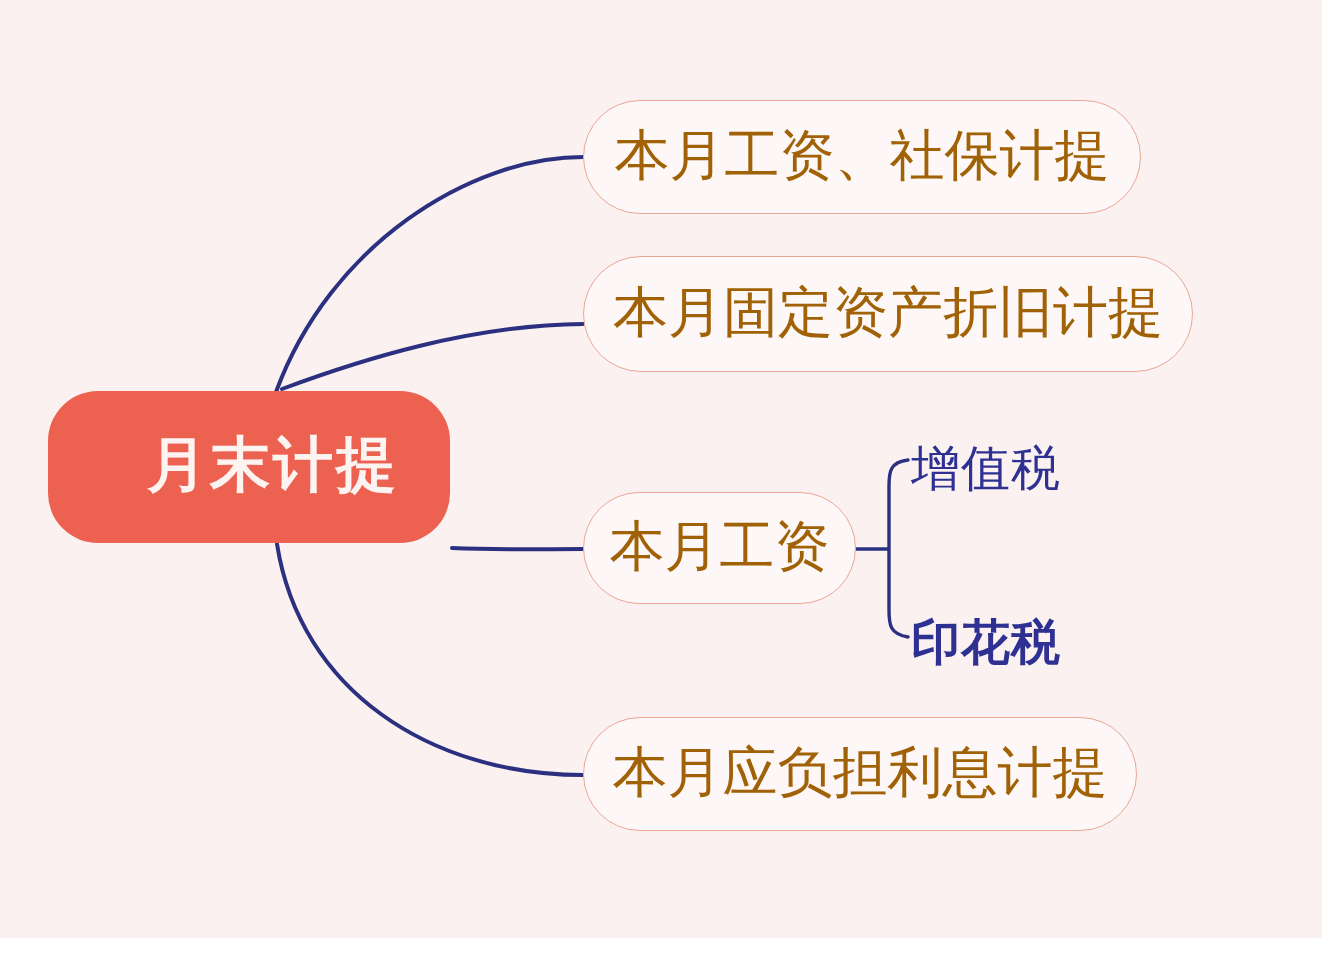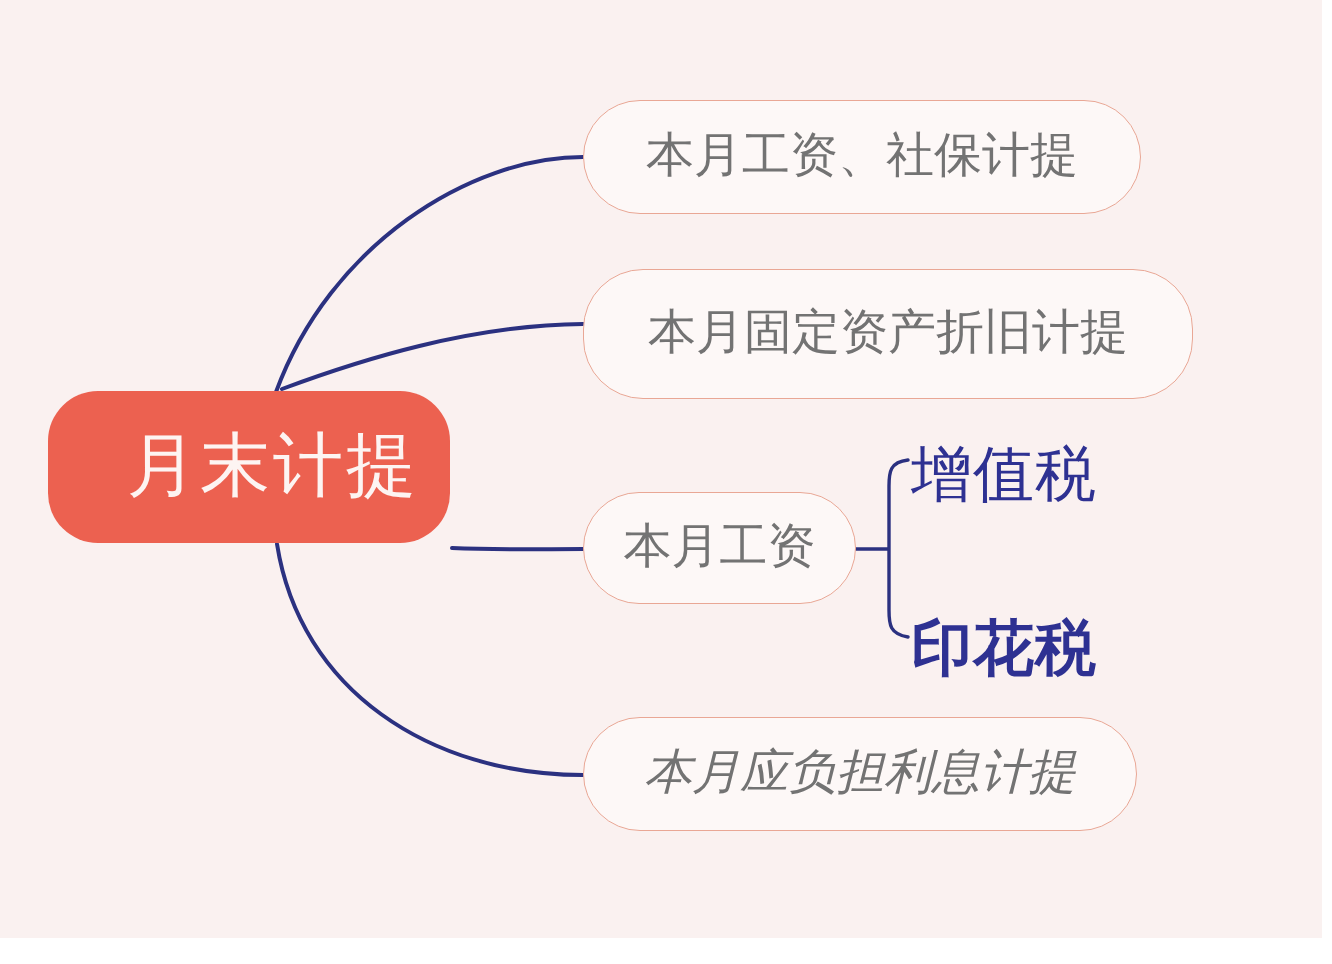--- a/index.html
+++ b/index.html
@@ -52,59 +52,59 @@
     height: 152px;
     border-radius: 50px;
     background: #ec6150;
     display: flex;
     align-items: center;
     justify-content: center;
     box-sizing: border-box;
   }
   #root-label {
     color: #fdf4f2;
-    font-size: 70px;
+    font-size: 60px;
     line-height: 1;
     letter-spacing: 3px;
     white-space: nowrap;
-    font-weight: 400;
+    font-weight: 700;
     padding-bottom: 4px;
     margin-left: 48px;
   }
 
   
   .branch {
     position: absolute;
     background: #fdf8f7;
     border: 1.6px solid #e9a795;
     border-radius: 60px;
     display: flex;
     align-items: center;
     justify-content: center;
     box-sizing: border-box;
   }
   .branch-label {
-    color: #737373;
-    font-size: 48px;
+    color: #a16207;
+    font-size: 55px;
     line-height: 1;
     white-space: nowrap;
     letter-spacing: 0px;
     padding-bottom: 4px;
   }
 
   #branch-0 { left: 583px; top: 100px;  width: 558px; height: 114px; }
-  #branch-1 { left: 583px; top: 269px;  width: 610px; height: 130px; }
+  #branch-1 { left: 583px; top: 256px;  width: 610px; height: 116px; }
   #branch-2 { left: 583px; top: 492px;  width: 273px; height: 112px; }
-  #branch-3 { left: 583px; top: 717px;  width: 554px; height: 114px; font-style: italic; }
+  #branch-3 { left: 583px; top: 717px;  width: 554px; height: 114px; }
 
   
   .leaf {
     position: absolute;
     color: #2e3192;
-    font-size: 61px;
+    font-size: 49px;
     line-height: 1;
     white-space: nowrap;
     letter-spacing: 1px;
   }
   #leaf-0 { left: 911px; top: 444px; }
   #leaf-1 { left: 911px; top: 531px; }
   #leaf-2 { left: 911px; top: 618px; font-weight: bold; }
 </style>
 </head>
 <body>

